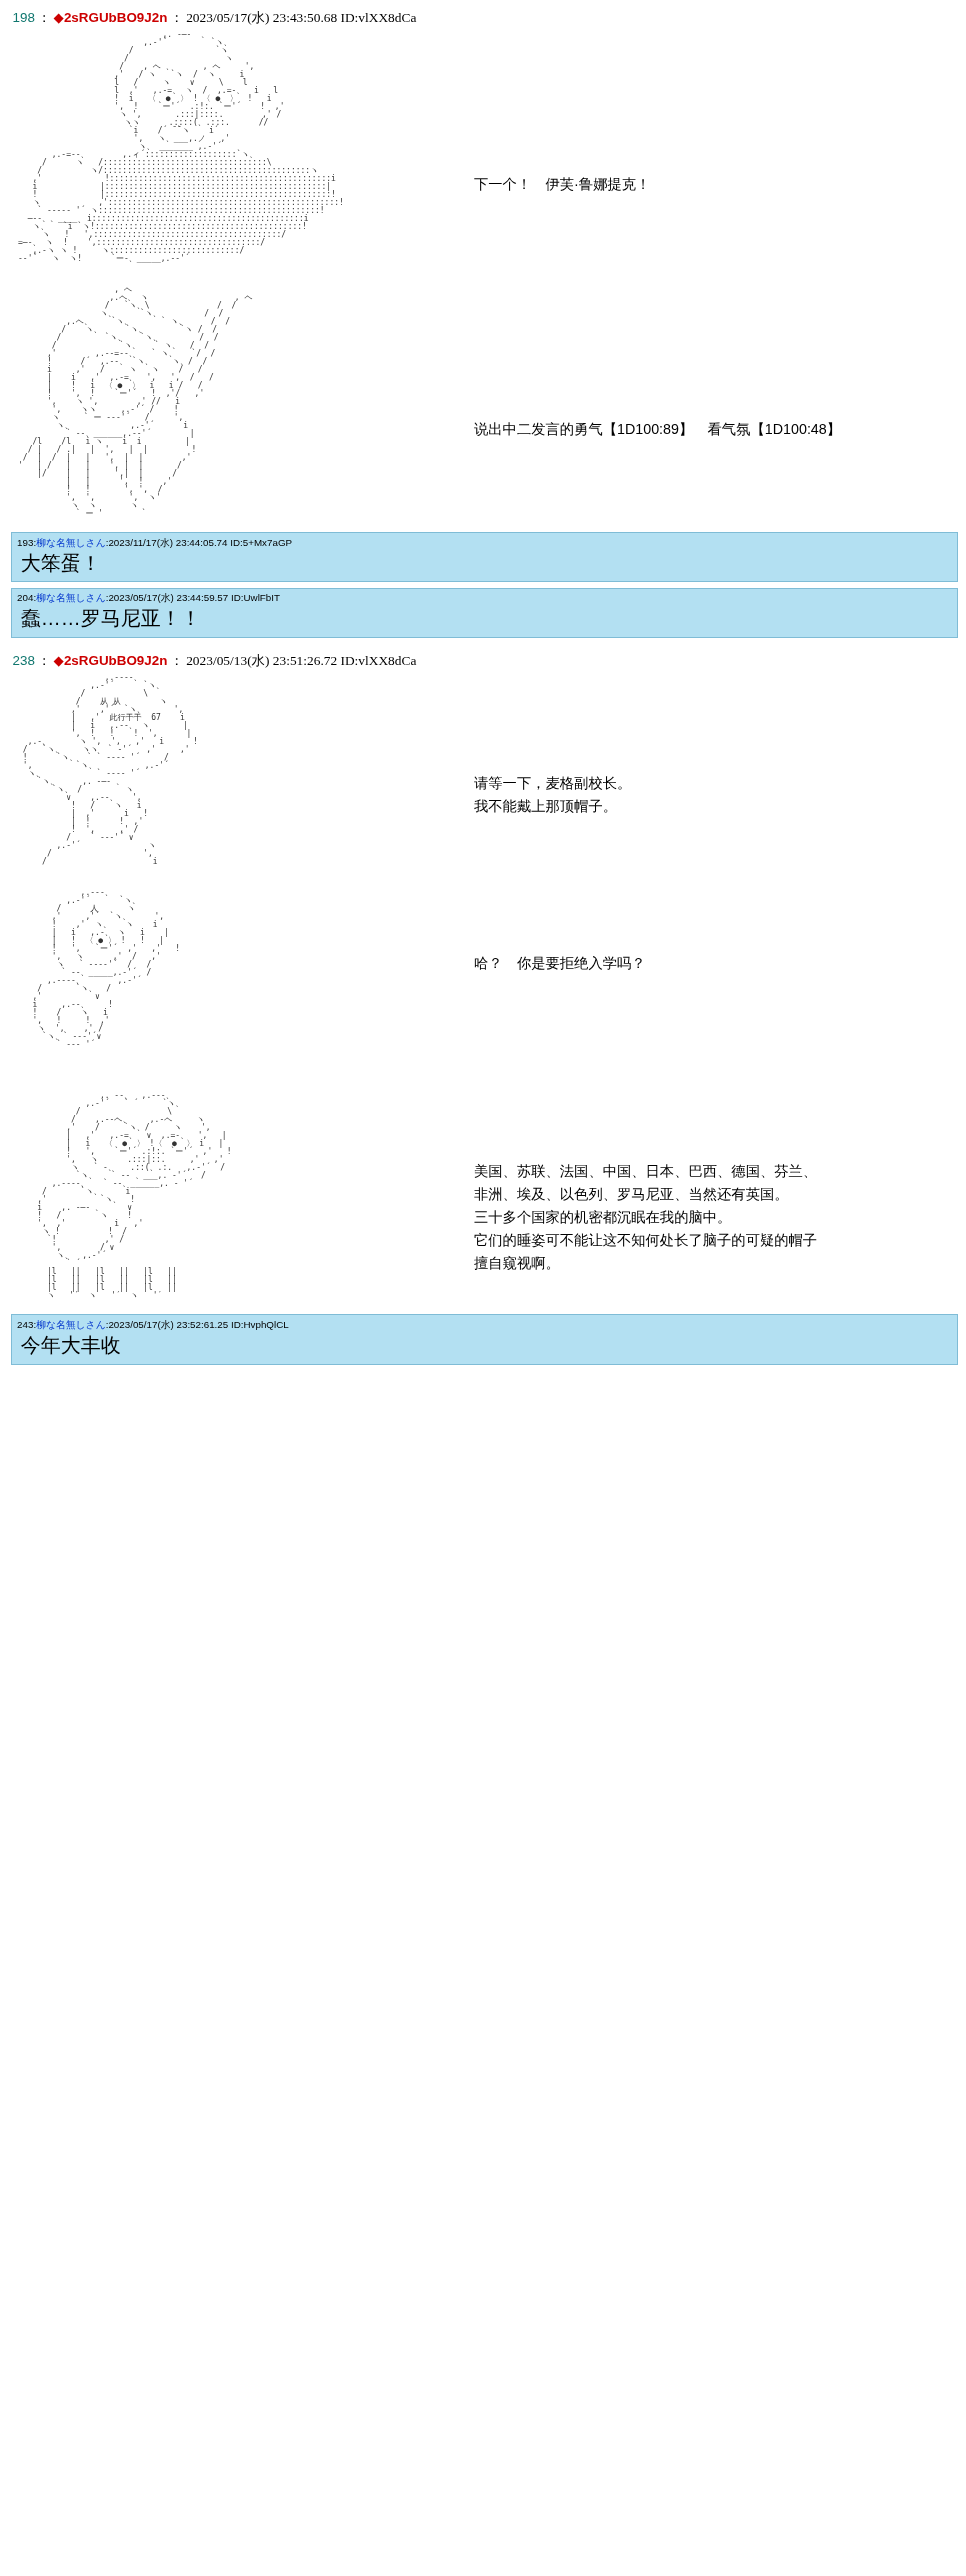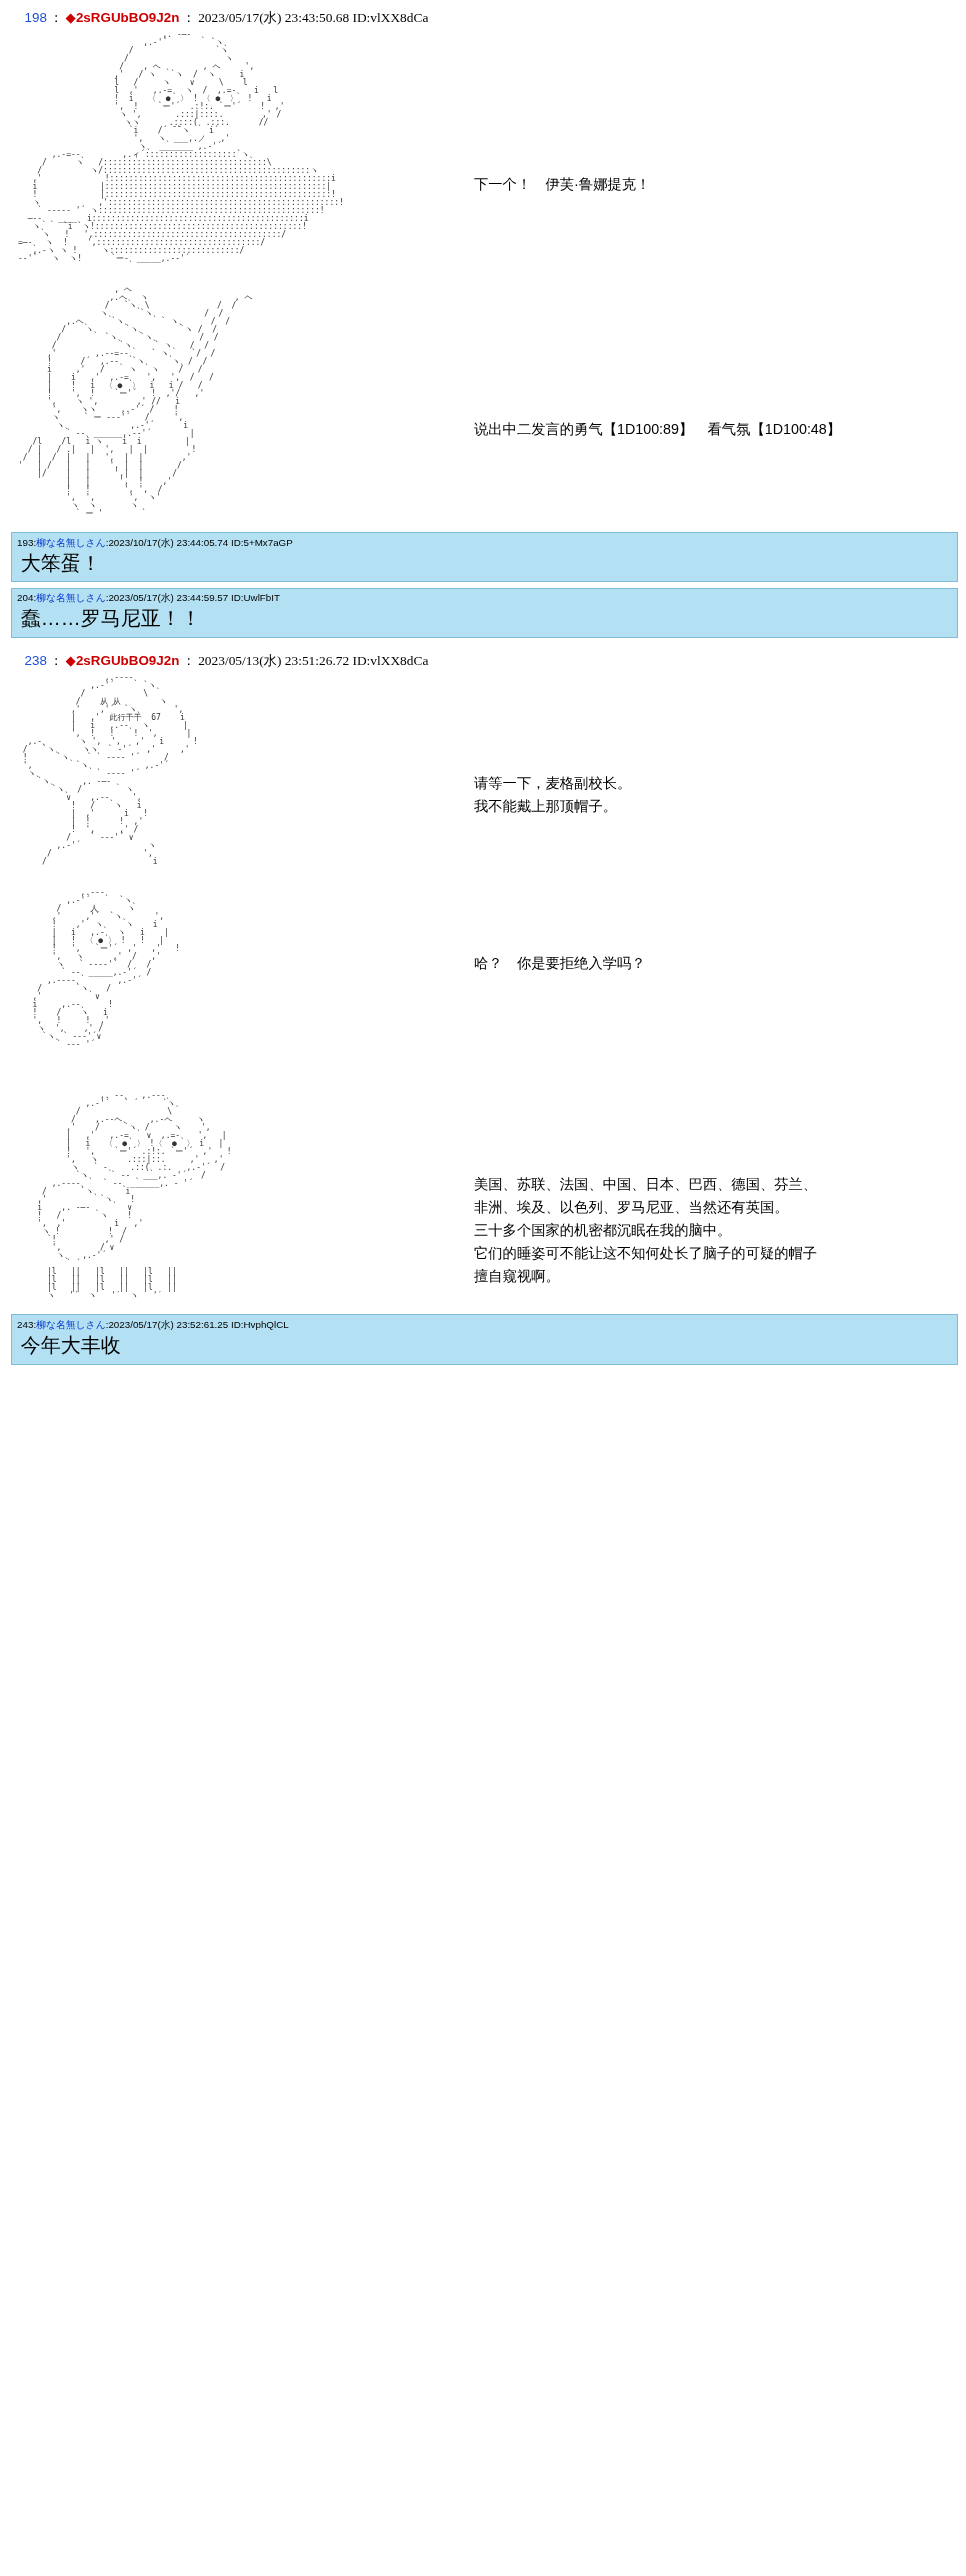--- a/index.html
+++ b/index.html
@@ -22,21 +22,21 @@
   }
 
   
   .post-head {
     font-size: 13.4px;
     line-height: 18px;
     padding: 9px 0 3.6px 12.5px;
     color: #000000;
     white-space: nowrap;
   }
-  .post-head .num { color: #1d4ed8; margin-left: 12px; }
+  .post-head .num { color: #0f766e; }
   .post-head .sep { color: #000000; padding: 0 2.7px; }
   .post-head .tripname {
     color: #cc0000;
     font-weight: bold;
   }
   .post-head .diamond { color: #cc0000; }
   .post-head .meta { color: #000000; font-family: Liberation Serif, serif; }
 
   
   .aa {
@@ -168,21 +168,21 @@
           ',  ',       ',  ヽ'
            ヽ  ヽ       ヽ
             ` ー '        `</pre>
     <div class="dialogue pos" style="top:132px;">说出中二发言的勇气【1D100:89】　看气氛【1D100:48】</div>
   </div>
 
   <div class="spacer-sm"></div>
 
   <div class="reply">
     <div class="reply-head">
-      <span class="rnum">193</span><span class="rmeta">:</span><span class="rname">柳な名無しさん</span><span class="rmeta">:</span><span class="rmeta">2023/10/17(水) 23:44:05.74 ID:5+Mx7aGP</span>
+      <span class="rnum">193</span><span class="rmeta">:</span><span class="rname">柳な名無しさん</span><span class="rmeta">:</span><span class="rmeta">2023/11/17(水) 23:44:05.74 ID:5+Mx7aGP</span>
     </div>
     <div class="reply-body">大笨蛋！</div>
   </div>
 
   <div class="reply">
     <div class="reply-head">
       <span class="rnum">204</span><span class="rmeta">:</span><span class="rname">柳な名無しさん</span><span class="rmeta">:</span><span class="rmeta">2023/05/17(水) 23:44:59.57 ID:UwlFbIT</span>
     </div>
     <div class="reply-body">蠢……罗马尼亚！！</div>
   </div>
@@ -268,21 +268,21 @@
     ',  ,'          i   ,'
      ヽ !          !  /
       `!          ,' /
        ',        / ∨
         ヽ、  ,.‐'´
           ` ´
       |l   ||   |l   ||   |l   ||
       |l   ||   |l   ||   |l   ||
       |l   ||   |l   ||   |l   ||
       ヽ   '′  ヽ   '′  ヽ   '′</pre>
-    <div class="dialogue pos" style="top:81px;">美国、苏联、法国、中国、日本、巴西、德国、芬兰、
+    <div class="dialogue pos" style="top:68px;">美国、苏联、法国、中国、日本、巴西、德国、芬兰、
 非洲、埃及、以色列、罗马尼亚、当然还有英国。
 三十多个国家的机密都沉眠在我的脑中。
 它们的睡姿可不能让这不知何处长了脑子的可疑的帽子
 擅自窥视啊。</div>
   </div>
 
   <div class="spacer-sm"></div>
 
   <div class="reply">
     <div class="reply-head">

